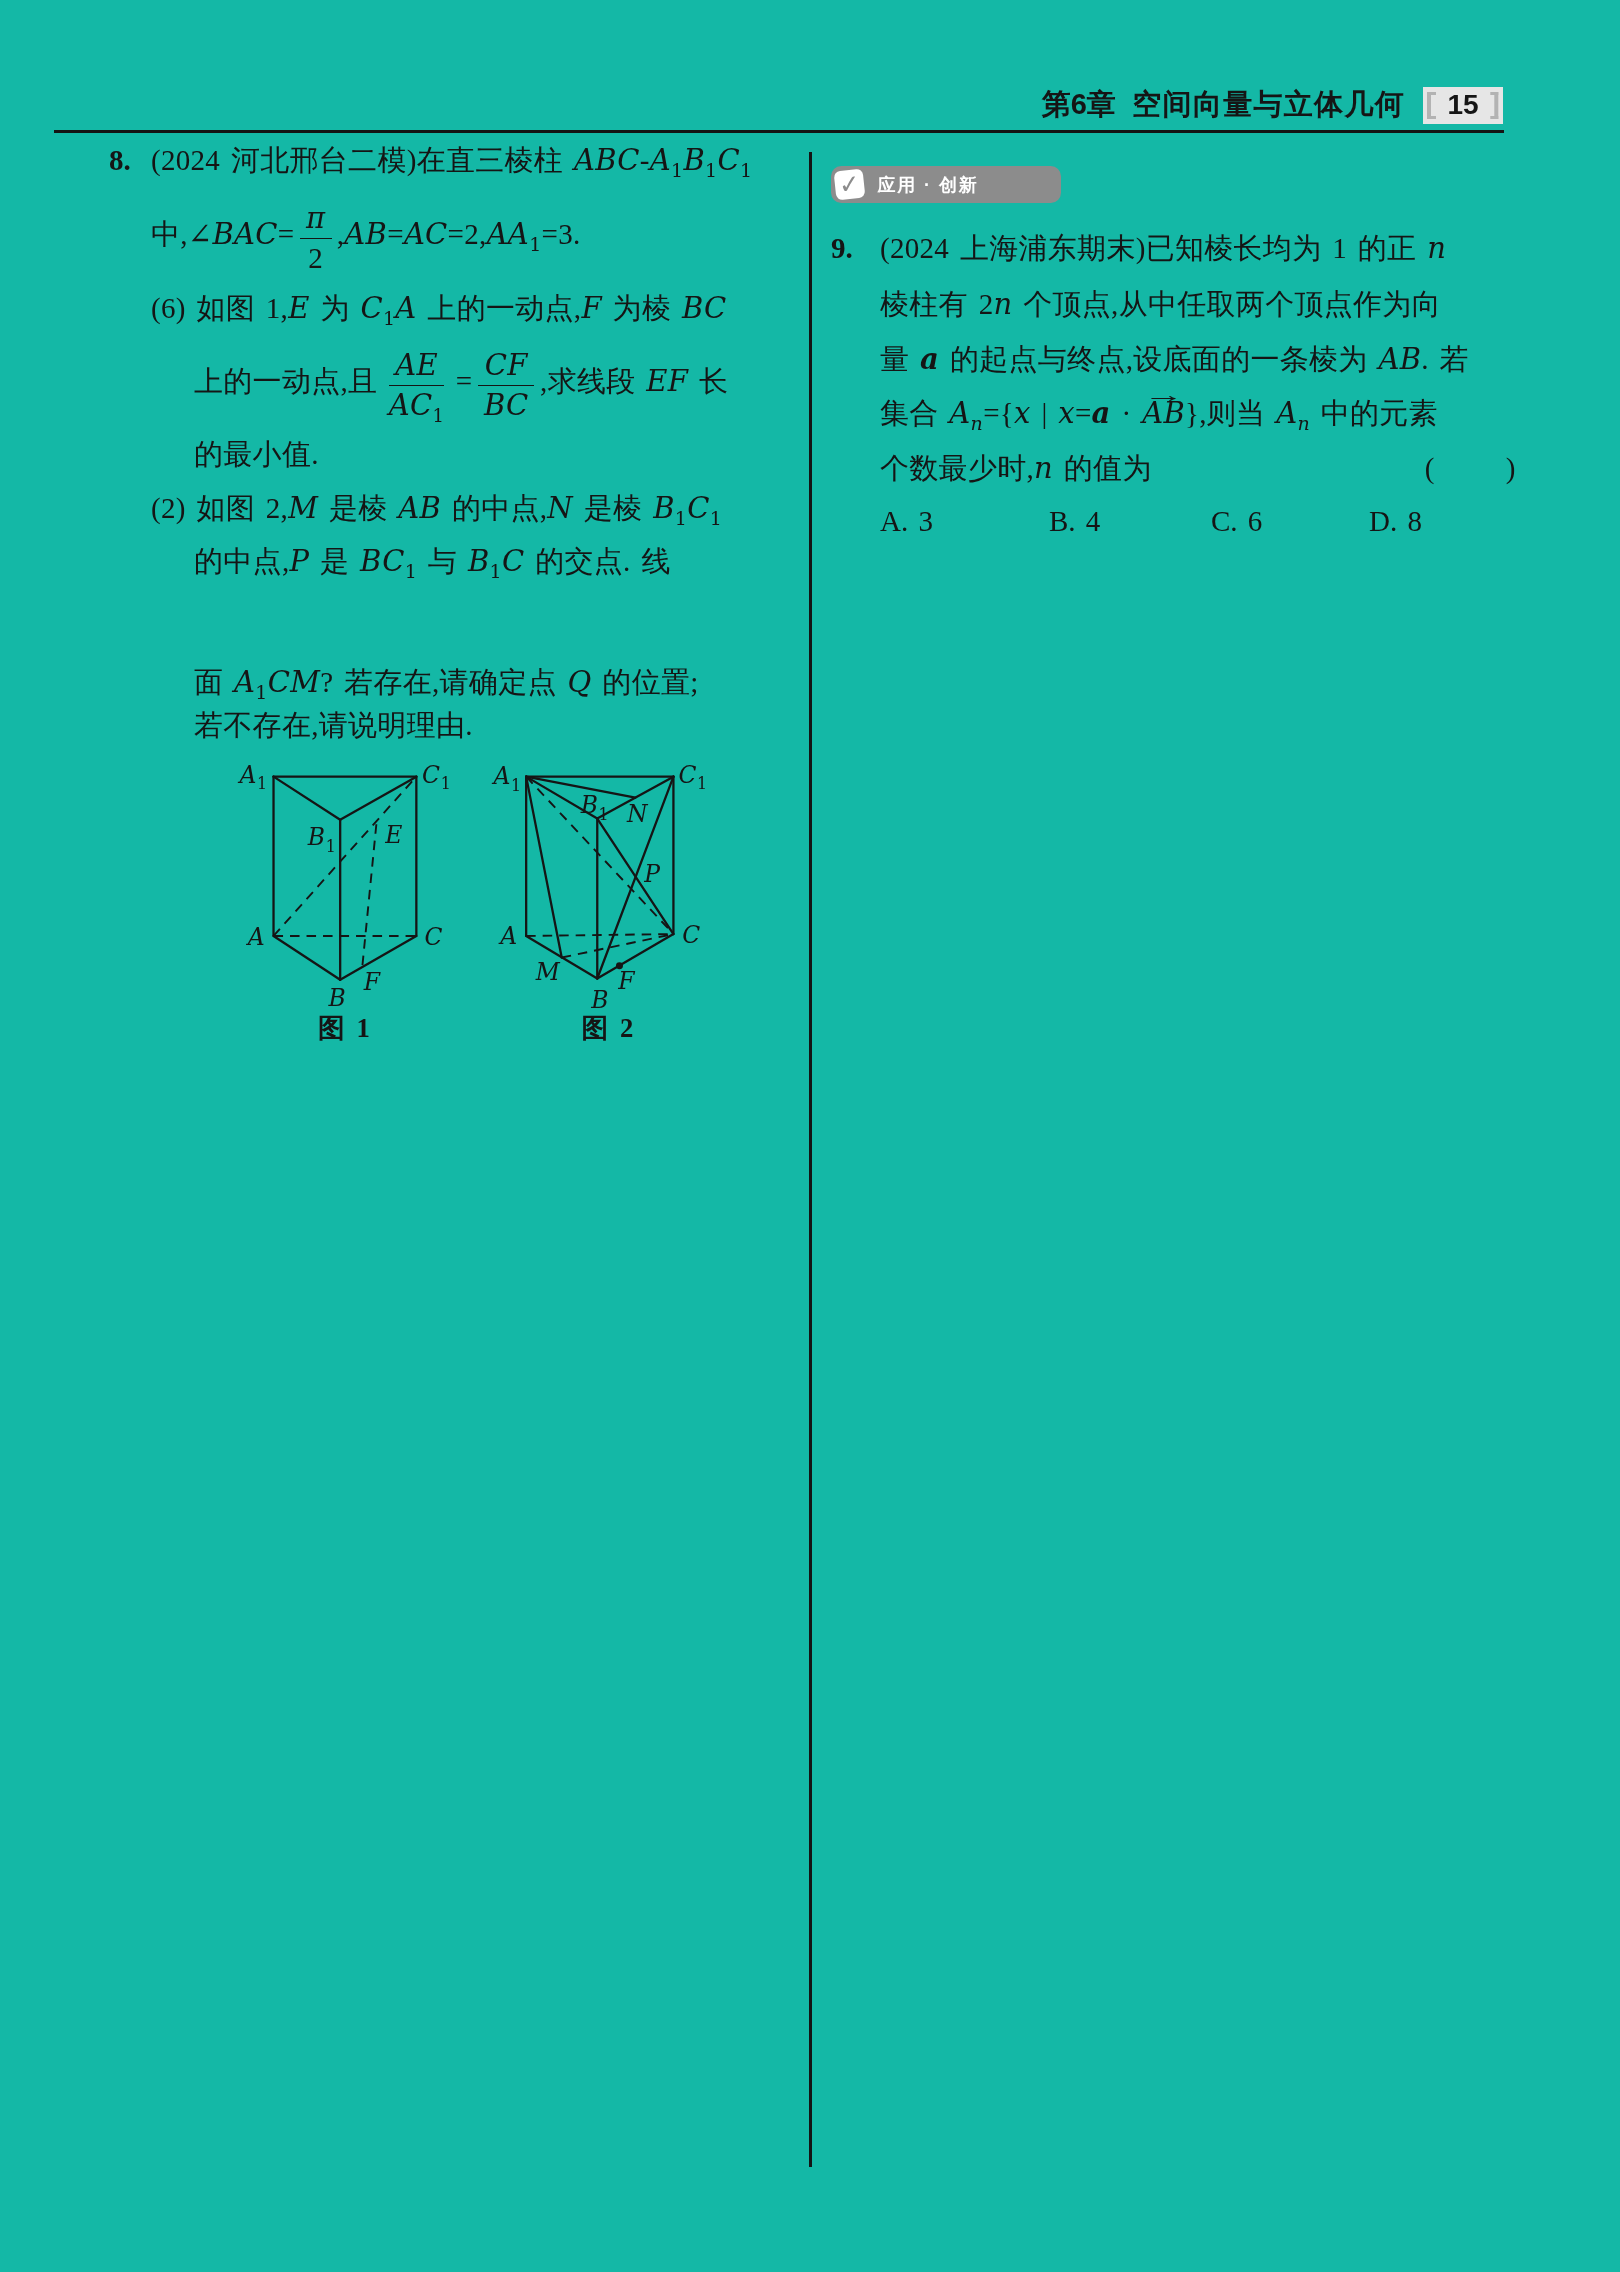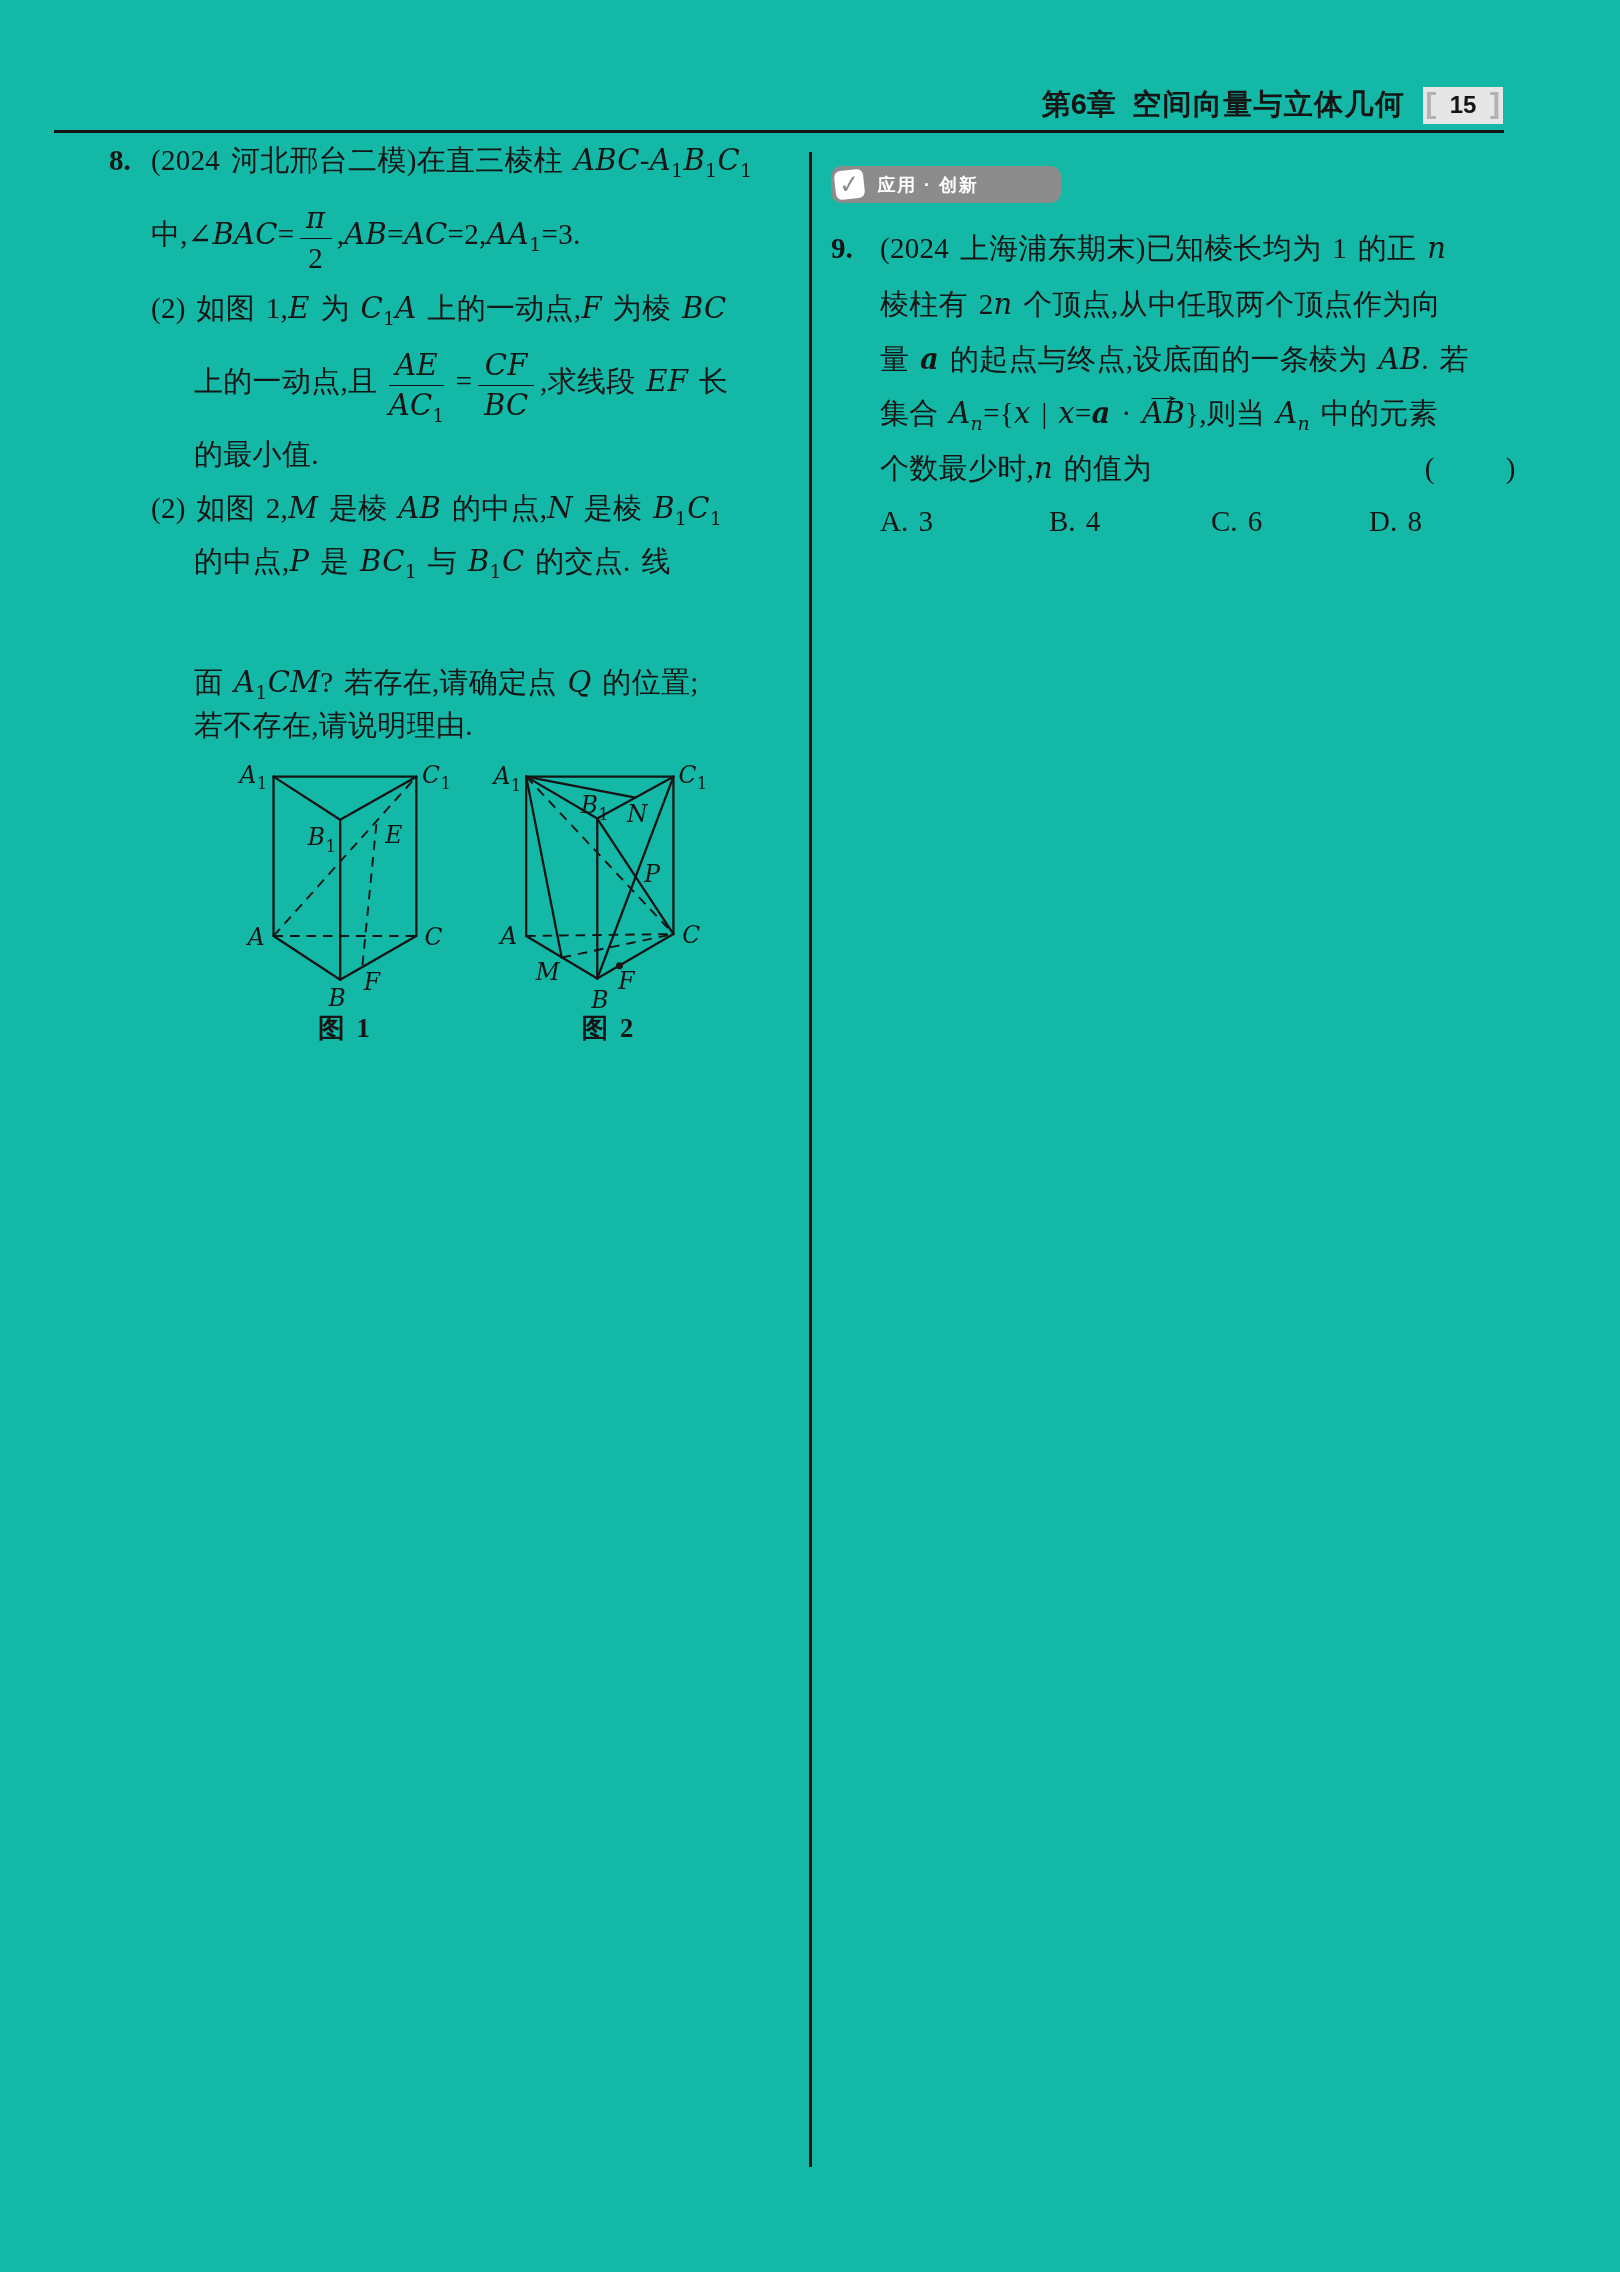--- a/index.html
+++ b/index.html
@@ -5,21 +5,21 @@
   html,body{margin:0;padding:0;background:#d8d8d8;}
   .page{position:relative;width:1620px;height:2273px;background:#14b8a6;overflow:hidden;
         font-family:"Liberation Serif","DejaVu Serif",serif;color:#151515;}
   
   .header{position:absolute;top:86px;right:117px;height:38px;display:flex;align-items:center;}
   .h-chapter,.h-title{font-family:"Liberation Sans","DejaVu Sans",sans-serif;font-weight:bold;font-size:29px;white-space:nowrap;}
   .h-title{margin-left:16.5px;margin-right:18px;letter-spacing:1.3px;}
   .pagebox{display:inline-flex;align-items:center;background:#e6e6e6;width:80px;height:37px;padding:0 4.4px;box-sizing:border-box;}
   .pb-bracket{width:8.3px;height:27px;border-left:4.4px solid #b3b3b3;border-top:3.8px solid #b3b3b3;border-bottom:3.8px solid #b3b3b3;box-sizing:border-box;}
   .pb-r{transform:scaleX(-1);}
-  .pb-num{flex:1;text-align:center;font-family:"Liberation Sans","DejaVu Sans",sans-serif;font-weight:bold;font-size:24px;}
+  .pb-num{flex:1;text-align:center;font-family:"Liberation Sans","DejaVu Sans",sans-serif;font-weight:bold;font-size:28px;}
   .hrule{position:absolute;left:54px;top:130px;width:1450px;height:2.5px;background:#141414;}
   .vdivider{position:absolute;left:809px;top:152px;width:2.5px;height:2015px;background:#141414;}
   
   .p-num{position:absolute;font-weight:bold;font-size:29px;line-height:38px;}
   .line{position:absolute;font-size:29px;line-height:38px;white-space:nowrap;letter-spacing:0.3px;word-spacing:3.2px;text-align:right;}
   .fracline{height:102px;line-height:102px;}
   .seg-m{font-family:"DejaVu Serif","Liberation Serif",serif;font-style:italic;}
   .seg-b{font-family:"DejaVu Serif","Liberation Serif",serif;font-style:italic;font-weight:bold;}
   sub{line-height:0;}
   .seg-sub{font-size:19px;font-style:normal;font-family:"DejaVu Serif",serif;}
@@ -63,21 +63,21 @@
   </div>
   <div class="hrule"></div>
   <div class="vdivider"></div>
 
   <div class="p-num" style="left:109px;top:141px">8.</div>
   <div class="line" style="left:151px;top:141px"><span class="seg-t">(2024 河北邢台二模)在直三棱柱 </span><span class="seg-m">ABC</span><span class="seg-t">-</span><span class="seg-m">A</span><sub class="seg-sub">1</sub><span class="seg-m">B</span><sub class="seg-sub">1</sub><span class="seg-m">C</span><sub class="seg-sub">1</sub></div>
   <div class="line fracline" style="left:151px;top:183px"><span class="seg-t">中,∠</span><span class="seg-m">BAC</span><span class="seg-t">=</span><span class="frac">
         <span class="fnum"><span class="seg-m">π</span></span>
         <span class="fden"><span class="seg-t">2</span></span>
       </span><span class="seg-t">,</span><span class="seg-m">AB</span><span class="seg-t">=</span><span class="seg-m">AC</span><span class="seg-t">=2,</span><span class="seg-m">AA</span><sub class="seg-sub">1</sub><span class="seg-t">=3.</span></div>
-  <div class="line" style="left:151px;top:289px"><span class="seg-t">(2) 如图 1,</span><span class="seg-m">E</span><span class="seg-t"> 为 </span><span class="seg-m">C</span><sub class="seg-sub">1</sub><span class="seg-m">A</span><span class="seg-t"> 上的一动点,</span><span class="seg-m">F</span><span class="seg-t"> 为棱 </span><span class="seg-m">BC</span></div>
+  <div class="line" style="left:151px;top:289px"><span class="seg-t">(6) 如图 1,</span><span class="seg-m">E</span><span class="seg-t"> 为 </span><span class="seg-m">C</span><sub class="seg-sub">1</sub><span class="seg-m">A</span><span class="seg-t"> 上的一动点,</span><span class="seg-m">F</span><span class="seg-t"> 为棱 </span><span class="seg-m">BC</span></div>
   <div class="line fracline" style="left:194px;top:330px"><span class="seg-t">上的一动点,且</span><span class="frac">
         <span class="fnum"><span class="seg-m">AE</span></span>
         <span class="fden"><span class="seg-m">AC</span><sub class="seg-sub">1</sub></span>
       </span><span class="seg-t">=</span><span class="frac">
         <span class="fnum"><span class="seg-m">CF</span></span>
         <span class="fden"><span class="seg-m">BC</span></span>
       </span><span class="seg-t">,求线段 </span><span class="seg-m">EF</span><span class="seg-t"> 长</span></div>
   <div class="line" style="left:194px;top:435px"><span class="seg-t">的最小值.</span></div>
   <div class="line" style="left:151px;top:489px"><span class="seg-t">(2) 如图 2,</span><span class="seg-m">M</span><span class="seg-t"> 是棱 </span><span class="seg-m">AB</span><span class="seg-t"> 的中点,</span><span class="seg-m">N</span><span class="seg-t"> 是棱 </span><span class="seg-m">B</span><sub class="seg-sub">1</sub><span class="seg-m">C</span><sub class="seg-sub">1</sub></div>
   <div class="line" style="left:194px;top:542px"><span class="seg-t">的中点,</span><span class="seg-m">P</span><span class="seg-t"> 是 </span><span class="seg-m">BC</span><sub class="seg-sub">1</sub><span class="seg-t"> 与 </span><span class="seg-m">B</span><sub class="seg-sub">1</sub><span class="seg-m">C</span><span class="seg-t"> 的交点. 线</span></div>

